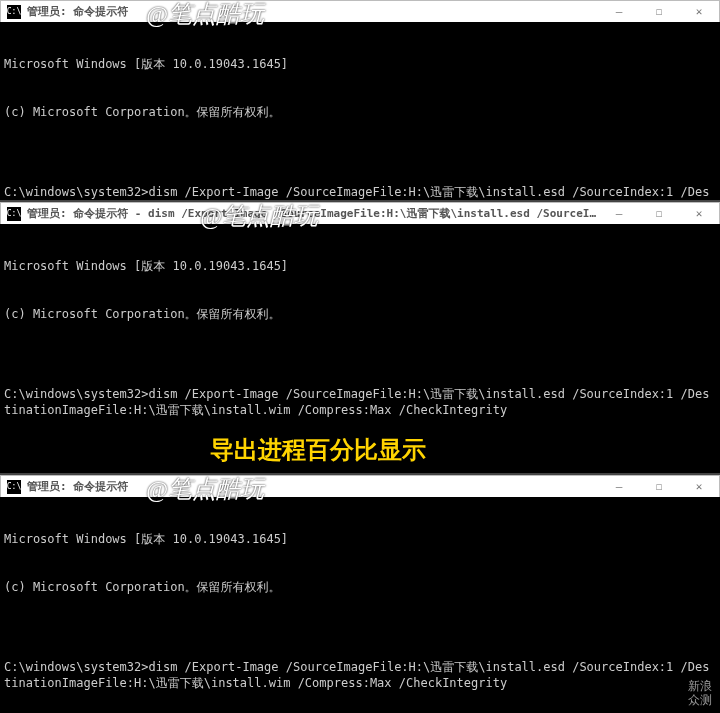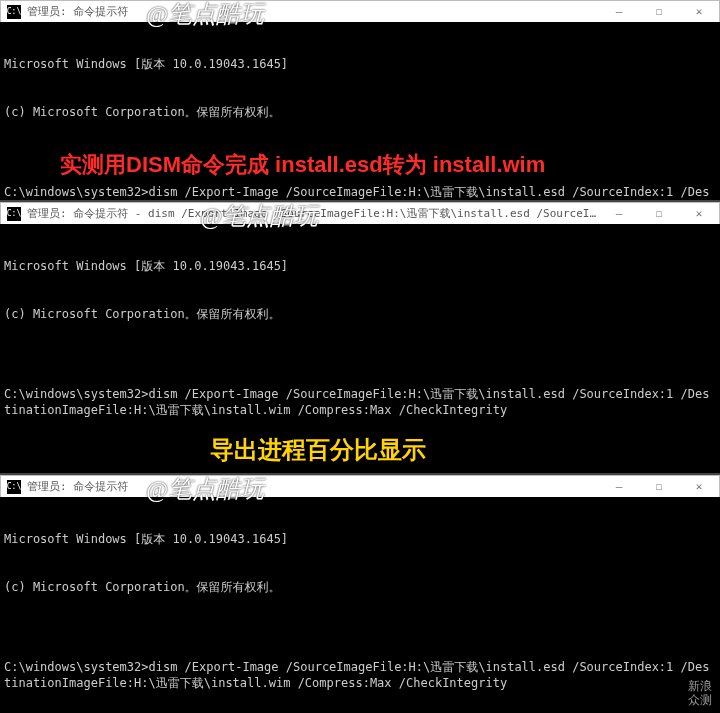--- a/index.html
+++ b/index.html
@@ -28,21 +28,21 @@
     color: #555;
     padding-left: 6px;
   }
   .cmd-icon {
     width: 14px; height: 14px;
     background: #000;
     display: inline-flex; align-items: center; justify-content: center;
     color: #fff; font-size: 8px; font-family: monospace;
     margin-right: 6px;
   }
-  .title-text { white-space: nowrap; overflow: hidden; text-overflow: ellipsis; flex: 1; }
+  .title-text { white-space: nowrap; overflow: hidden; text-overflow: ellipsis; flex: 1; font-weight: bold; }
   .winbtns { display: flex; margin-left: auto; }
   .winbtn {
     width: 40px; height: 21px;
     display: flex; align-items: center; justify-content: center;
     color: #777; font-size: 11px;
   }
 
   
   .term {
     background: #000;
@@ -109,21 +109,20 @@
   </div>
   <div class="term">
     <div class="line">Microsoft Windows [版本 10.0.19043.1645]</div>
     <div class="line">(c) Microsoft Corporation。保留所有权利。</div>
     <div class="line"></div>
     <div class="line">C:\windows\system32&gt;dism /Export-Image /SourceImageFile:H:\迅雷下载\install.esd /SourceIndex:1 /DestinationImageFile:H:\迅雷下载\install.wim /Compress:Max /CheckIntegrity</div>
     <div class="line"></div>
     <div class="line"></div>
   </div>
   <div class="watermark" style="left:146px; top:-2px;">@笔点酷玩</div>
-  <div class="caption-red" style="left:60px; top:150px;">实测用DISM命令完成  install.esd转为 install.wim</div>
 </div>
 
 <div class="panel p2">
   <div class="titlebar">
     <span class="cmd-icon">C:\</span>
     <span class="title-text">管理员: 命令提示符 - dism  /Export-Image /SourceImageFile:H:\迅雷下载\install.esd /SourceIndex:1 /Desti...</span>
     <div class="winbtns">
       <div class="winbtn">—</div>
       <div class="winbtn">☐</div>
       <div class="winbtn close">✕</div>

